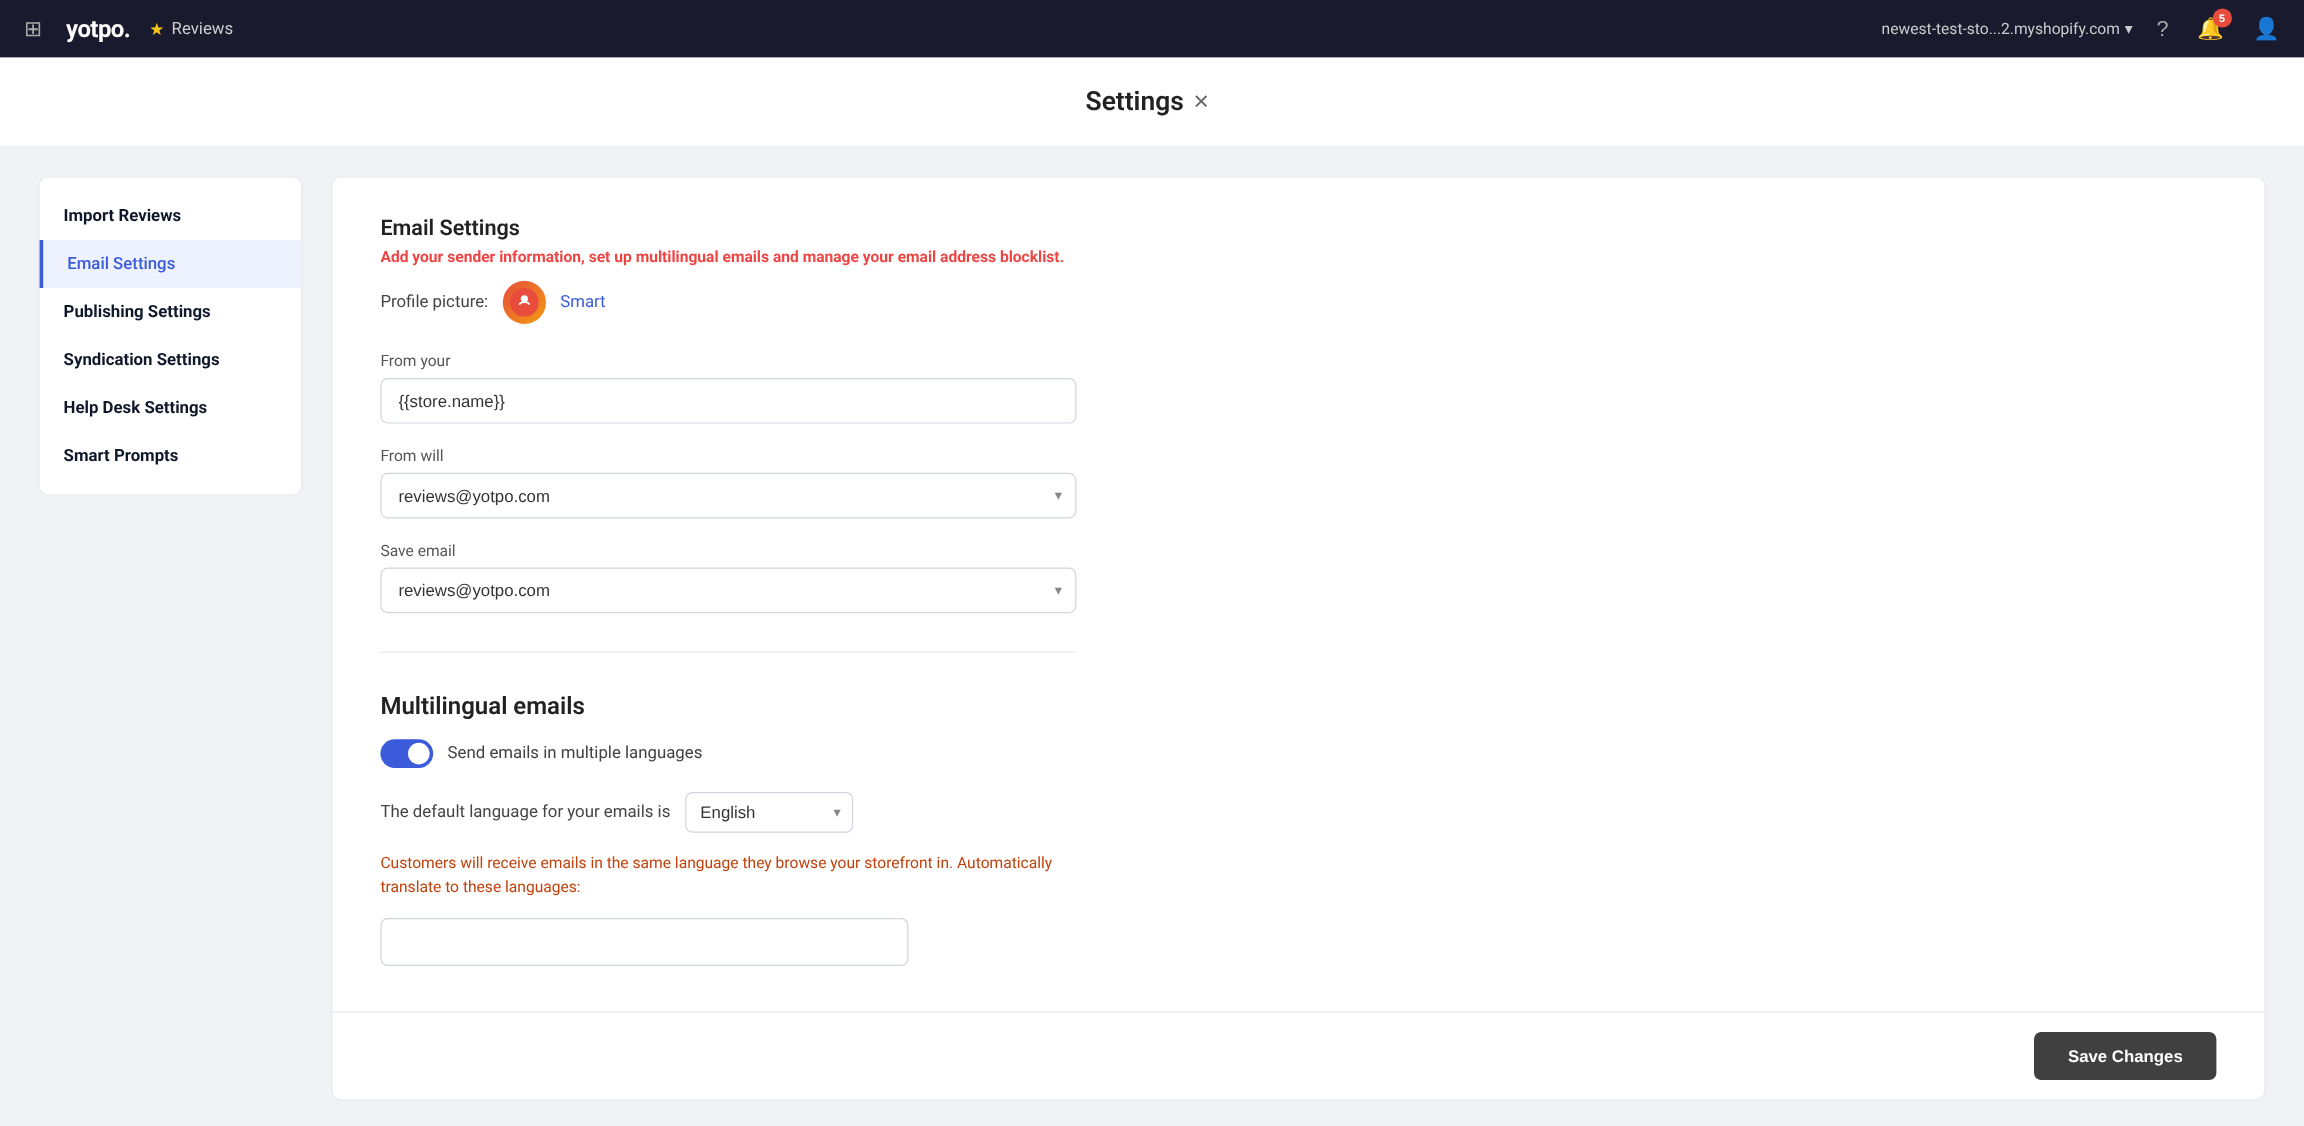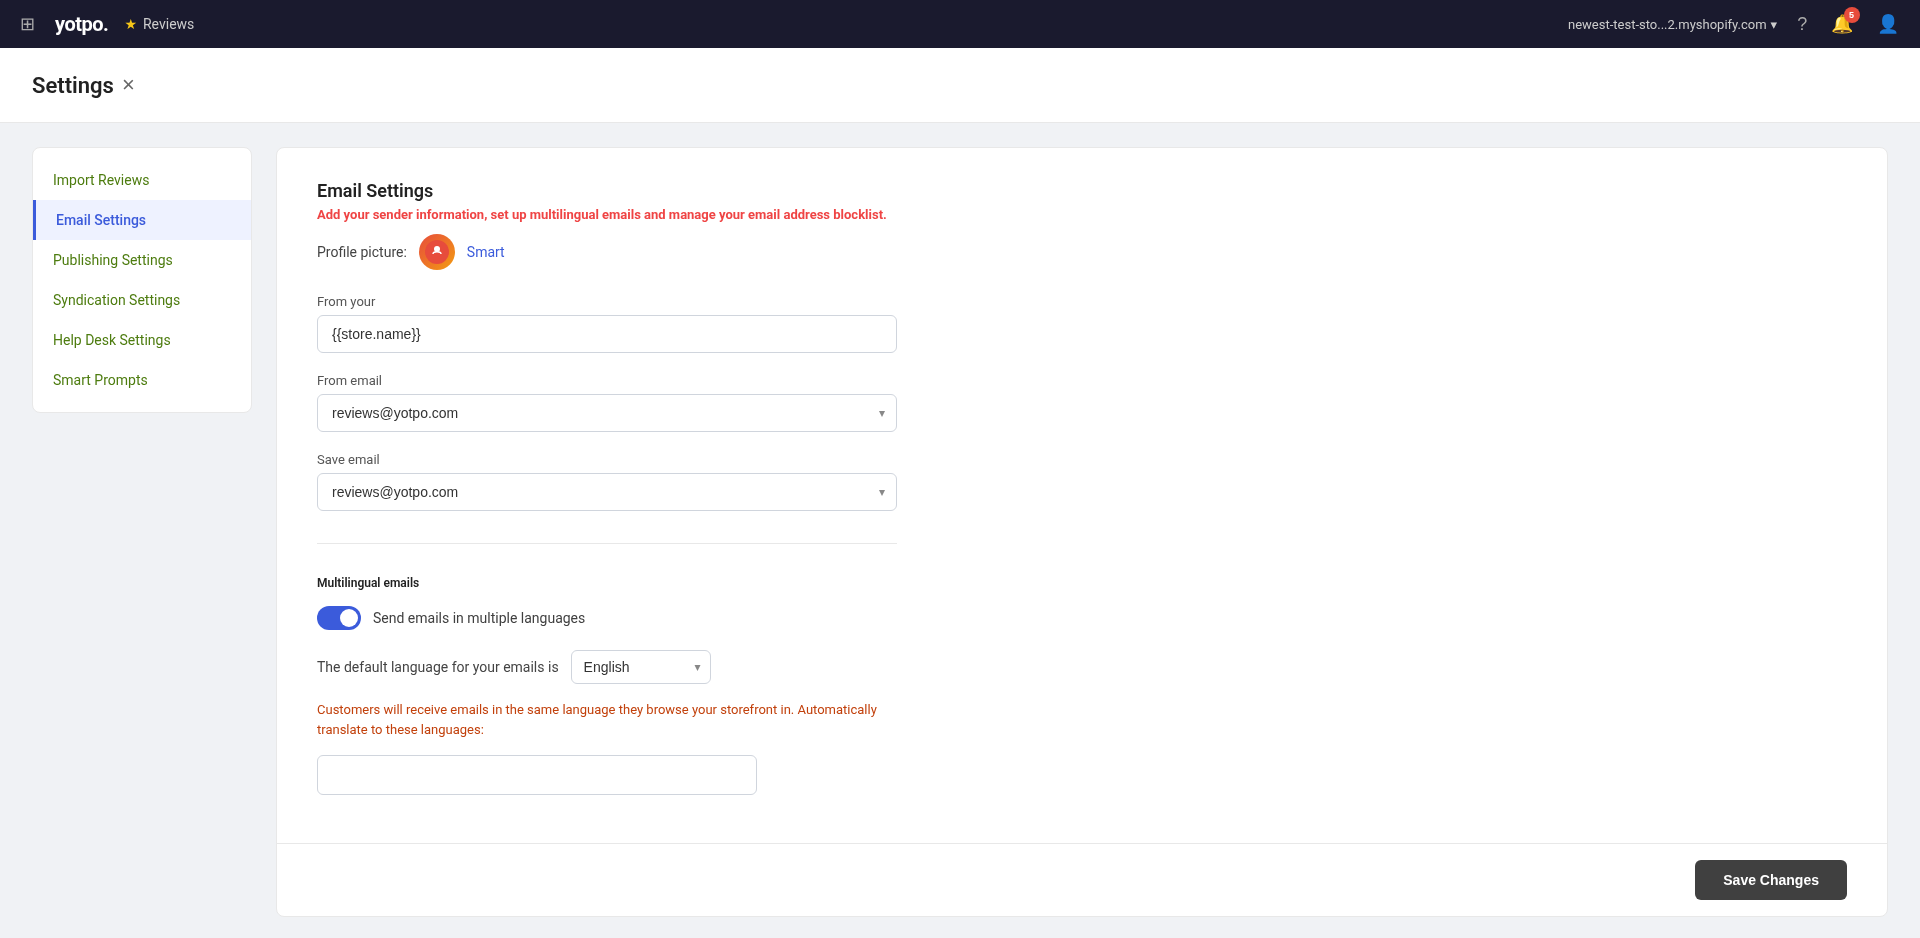--- a/index.html
+++ b/index.html
@@ -82,21 +82,21 @@
       justify-content: center;
       font-weight: bold;
     }
 
     
     .page-titlebar {
       background: #fff;
       padding: 20px 32px;
       display: flex;
       align-items: center;
-      justify-content: flex-start;
+      justify-content: center;
       border-bottom: 1px solid #e8e8e8;
     }
     .page-title {
       font-size: 22px;
       font-weight: 600;
       color: #222;
     }
     .close-btn {
       background: none;
       border: none;
@@ -120,23 +120,24 @@
       flex-shrink: 0;
       background: #fff;
       border-radius: 8px;
       padding: 12px 0;
       border: 1px solid #e8e8e8;
       align-self: flex-start;
     }
     .sidebar-item {
       padding: 12px 20px;
       font-size: 14px;
-      color: #4d7c0f;
+      color: #0f172a;
       cursor: pointer;
       transition: background 0.15s;
+      font-weight: bold;
     }
     .sidebar-item.active {
       background: #eef2ff;
       color: #3b5bdb;
       font-weight: 500;
       border-left: 3px solid #3b5bdb;
     }
 
     
     .content-area {
@@ -251,21 +252,21 @@
 
     .divider {
       border: none;
       border-top: 1px solid #e8e8e8;
       margin: 32px 0;
       max-width: 580px;
     }
 
     
     .multilingual-title {
-      font-size: 12px;
+      font-size: 20px;
       font-weight: 600;
       color: #222;
       margin-bottom: 16px;
     }
 
     .toggle-row {
       display: flex;
       align-items: center;
       gap: 12px;
       margin-bottom: 20px;
@@ -451,21 +452,21 @@
       </div>
 
       
       <div class="form-group">
         <label class="form-label">From your</label>
         <input class="form-input" type="text" value="{{store.name}}" style="">
       </div>
 
       
       <div class="form-group">
-        <label class="form-label">From email</label>
+        <label class="form-label">From will</label>
         <div class="form-select-wrapper">
           <select class="form-select">
             <option>reviews@yotpo.com</option>
           </select>
           <span class="select-chevron">▾</span>
         </div>
       </div>
 
       
       <div class="form-group">

